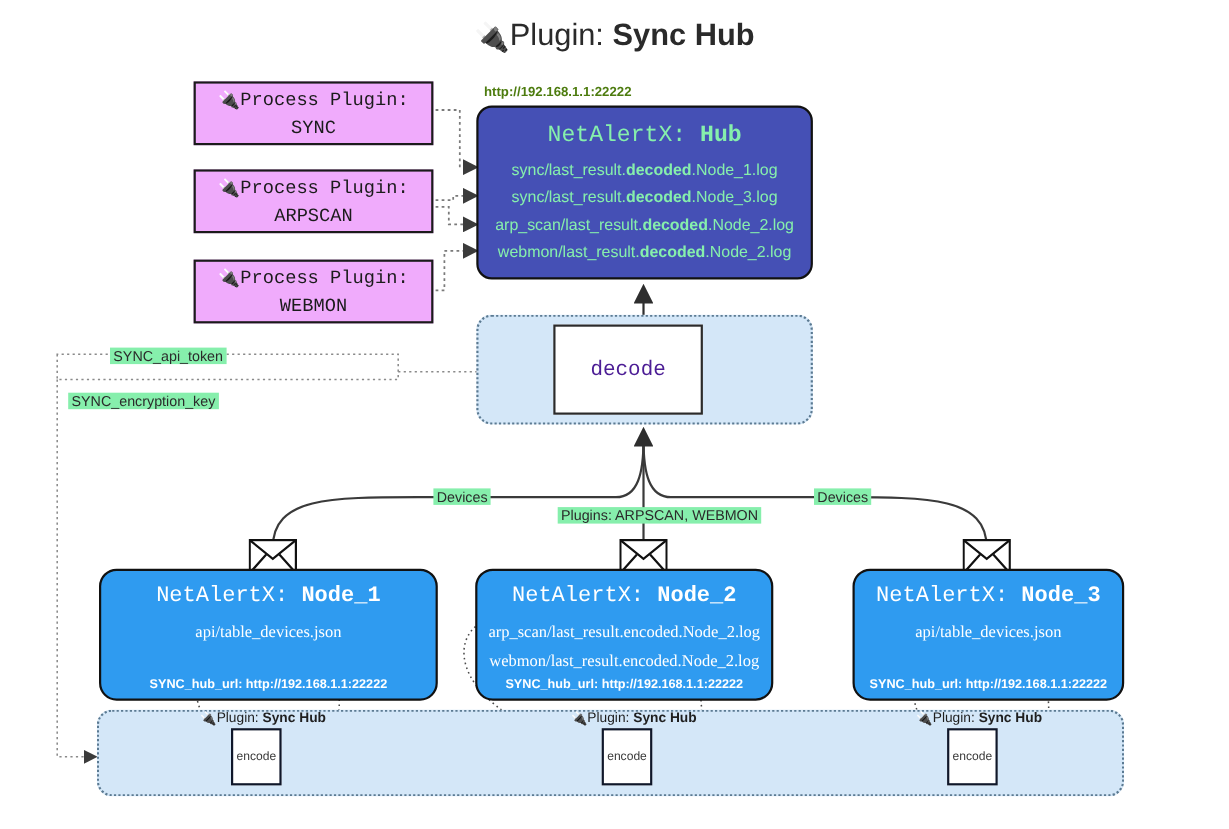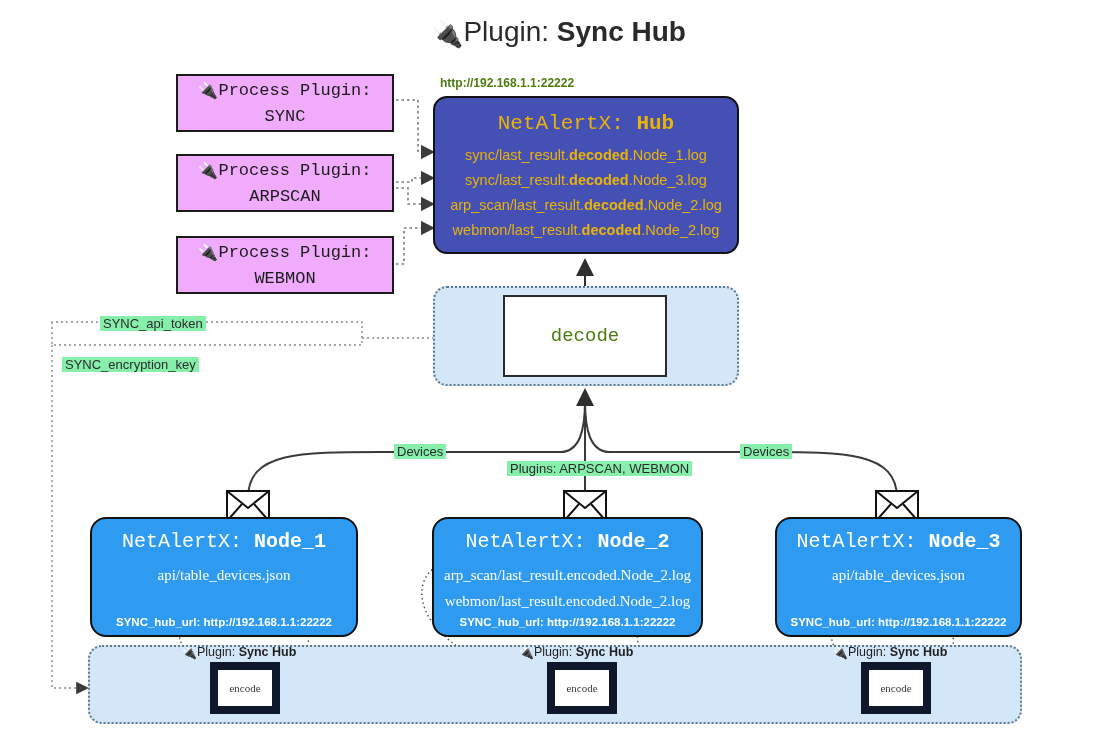--- a/index.html
+++ b/index.html
@@ -84,21 +84,21 @@
   .hub-box {
     position: absolute;
     left: 433px;
     top: 96px;
     width: 306px;
     height: 158px;
     box-sizing: border-box;
     background: #4550b5;
     border: 2px solid #111111;
     border-radius: 14px;
-    color: #eab308;
+    color: #86efac;
     text-align: center;
   }
   .hub-title {
     font-family: "Liberation Mono", "DejaVu Sans Mono", monospace;
     font-size: 21px;
     margin-top: 14px;
     white-space: nowrap;
   }
   .hub-title .b { font-weight: bold; }
   .hub-lines { margin-top: 8px; }
@@ -118,31 +118,31 @@
     height: 100px;
     box-sizing: border-box;
     background: #d4e7f8;
     border: 2px dotted #5b7a92;
     border-radius: 14px;
   }
   .decode-box {
     position: absolute;
     left: 503px;
     top: 295px;
-    width: 164px;
+    width: 136px;
     height: 82px;
     box-sizing: border-box;
     background: #ffffff;
     border: 2px solid #2b2b2b;
     display: flex;
     align-items: center;
     justify-content: center;
     font-family: "Liberation Mono", "DejaVu Sans Mono", monospace;
     font-size: 19px;
-    color: #4d7c0f;
+    color: #4c1d95;
   }
 
   
   .node-box {
     position: absolute;
     box-sizing: border-box;
     height: 120px;
     background: #2f9bf0;
     border: 2px solid #111111;
     border-radius: 16px;
@@ -189,29 +189,29 @@
     top: 645px;
     width: 934px;
     height: 79px;
     box-sizing: border-box;
     background: #d4e7f8;
     border: 2px dotted #5b7a92;
     border-radius: 14px;
   }
   .encode-box {
     position: absolute;
-    width: 70px;
+    width: 46px;
     height: 52px;
     box-sizing: border-box;
     background: #ffffff;
-    border: 8px solid #0f172a;
+    border: 2px solid #0f172a;
     display: flex;
     align-items: center;
     justify-content: center;
-    font-family: Liberation Serif, serif;
+    font-family: Liberation Sans, sans-serif;
     font-size: 11px;
     color: #3a3a3a;
   }
   .encode-label {
     position: absolute;
     font-size: 12.5px;
     color: #1f1f1f;
     white-space: nowrap;
   }
   .encode-label .plug {
@@ -327,21 +327,21 @@
     <rect x="1" y="1" width="42" height="30" fill="#fff" stroke="#111" stroke-width="2"></rect>
     <path d="M1,1 L22,18 L43,1" fill="none" stroke="#111" stroke-width="2"></path>
     <path d="M1,31 L16,14 M43,31 L28,14" fill="none" stroke="#111" stroke-width="2"></path>
   </svg>
   <svg class="envelope" style="left:875px; top:490px;" viewBox="0 0 44 32">
     <rect x="1" y="1" width="42" height="30" fill="#fff" stroke="#111" stroke-width="2"></rect>
     <path d="M1,1 L22,18 L43,1" fill="none" stroke="#111" stroke-width="2"></path>
     <path d="M1,31 L16,14 M43,31 L28,14" fill="none" stroke="#111" stroke-width="2"></path>
   </svg>
 
-  <div class="node-box" style="left:90px; top:517px; width:268px;">
+  <div class="node-box" style="left:90px; top:517px; width:308px;">
     <div class="node-title">
       <span>NetAlertX:</span> <span class="b">Node_1</span>
     </div>
     <div class="node-lines">
       <div class="node-line">api/table_devices.json</div>
     </div>
     <div class="node-foot">SYNC_hub_url: http://192.168.1.1:22222</div>
   </div>
 
   <div class="node-box" style="left:432px; top:517px; width:271px;">

